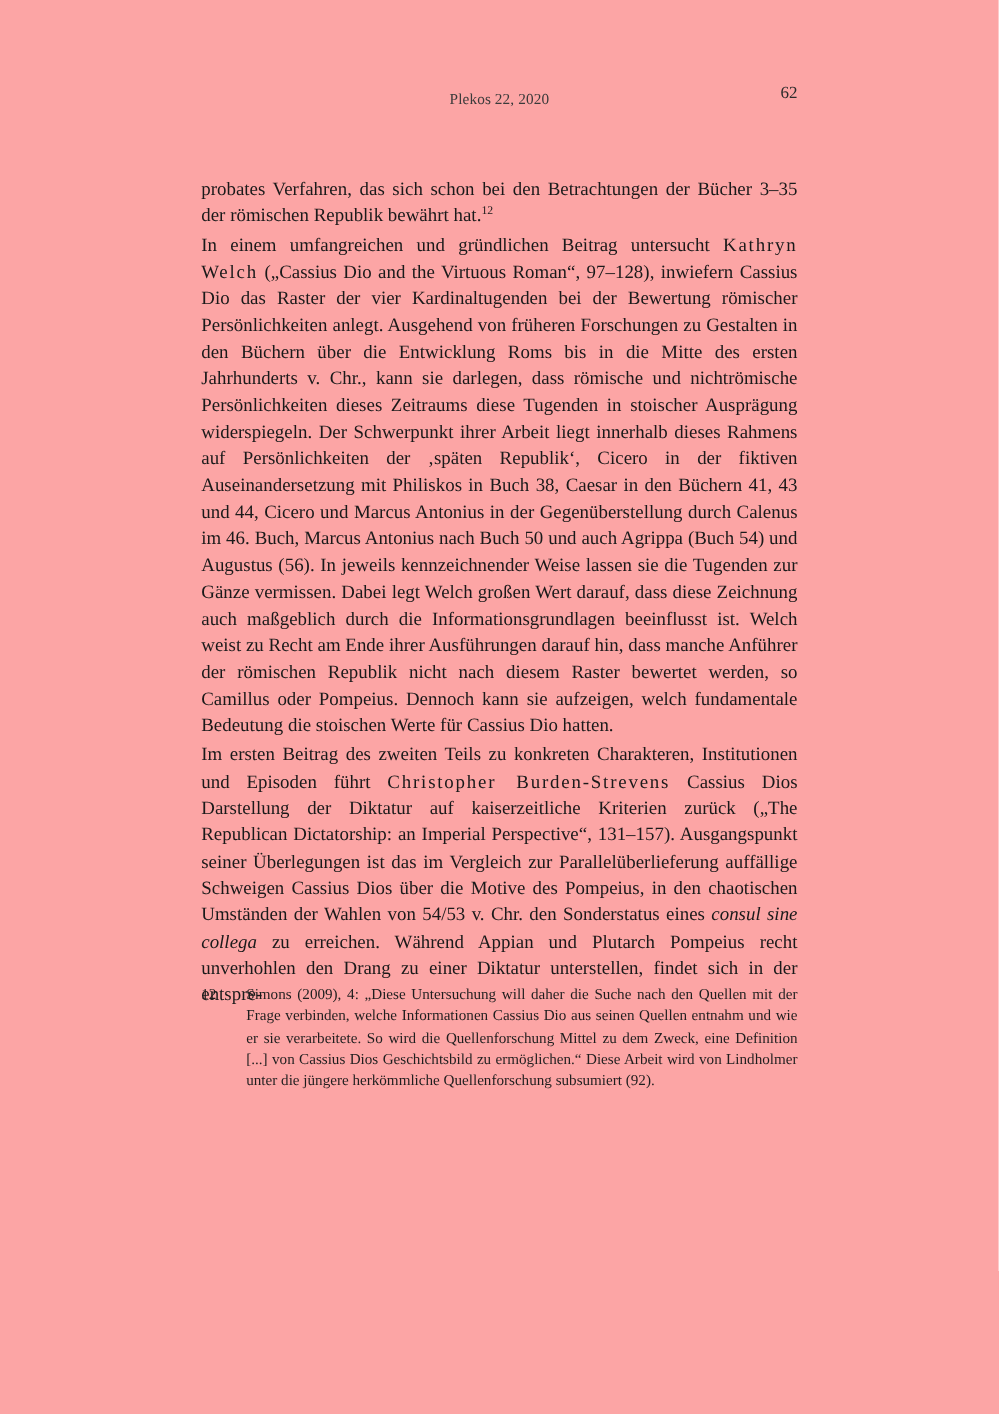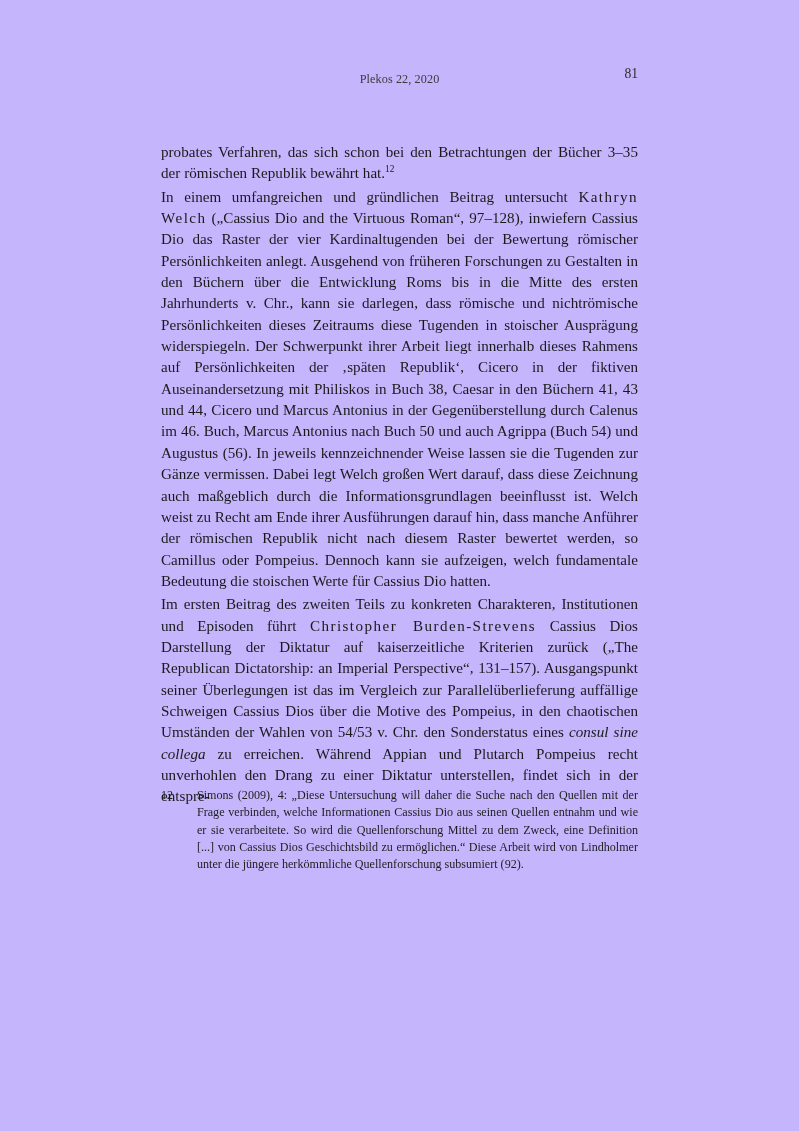--- a/index.html
+++ b/index.html
@@ -6,21 +6,21 @@
   html, body {
     margin: 0;
     padding: 0;
     background: #ffffff;
   }
   .page {
     position: relative;
     width: 799px;
     height: 1131px;
     margin: 0 auto;
-    background: #c4b5fd;
+    background: #fca5a5;
     color: #1a1a1a;
     font-family: "Liberation Serif", "DejaVu Serif", serif;
     overflow: hidden;
     -webkit-font-smoothing: antialiased;
   }
 
   
   .running-head {
     position: absolute;
     top: 72px;
@@ -108,21 +108,21 @@
 </style>
 </head>
 <body>
 
 <div class="page">
 
   <div class="running-head">
     <span class="rh-title">Plekos 22, 2020</span>
   </div>
 
-  <div class="folio">81</div>
+  <div class="folio">62</div>
 
   <div class="textblock">
     <div id="paragraphs-container">
         <p class="body"><span>probates Verfahren, das sich schon bei den Betrachtungen der Bücher 3–35 der römischen Republik bewährt hat.</span><sup class="fn-ref">12</sup></p>
         <p class="body"><span>In einem umfangreichen und gründlichen Beitrag untersucht </span><span class="spaced">Kathryn Welch</span><span> („Cassius Dio and the Virtuous Roman“, 97–128), inwiefern Cassius Dio das Raster der vier Kardinaltugenden bei der Bewertung römischer Persönlichkeiten anlegt. Ausgehend von früheren Forschungen zu Gestalten in den Büchern über die Entwicklung Roms bis in die Mitte des ersten Jahrhunderts v. Chr., kann sie darlegen, dass römische und nichtrömische Persönlichkeiten dieses Zeitraums diese Tugenden in stoischer Ausprägung widerspiegeln. Der Schwerpunkt ihrer Arbeit liegt innerhalb dieses Rahmens auf Persönlichkeiten der ‚späten Republik‘, Cicero in der fiktiven Auseinandersetzung mit Philiskos in Buch 38, Caesar in den Büchern 41, 43 und 44, Cicero und Marcus Antonius in der Gegenüberstellung durch Calenus im 46. Buch, Marcus Antonius nach Buch 50 und auch Agrippa (Buch 54) und Augustus (56). In jeweils kennzeichnender Weise lassen sie die Tugenden zur Gänze vermissen. Dabei legt Welch großen Wert darauf, dass diese Zeichnung auch maßgeblich durch die Informationsgrundlagen beeinflusst ist. Welch weist zu Recht am Ende ihrer Ausführungen darauf hin, dass manche Anführer der römischen Republik nicht nach diesem Raster bewertet werden, so Camillus oder Pompeius. Dennoch kann sie aufzeigen, welch fundamentale Bedeutung die stoischen Werte für Cassius Dio hatten.</span></p>
         <p class="body"><span>Im ersten Beitrag des zweiten Teils zu konkreten Charakteren, Institutionen und Episoden führt </span><span class="spaced">Christopher Burden-Strevens</span><span> Cassius Dios Darstellung der Diktatur auf kaiserzeitliche Kriterien zurück („The Republican Dictatorship: an Imperial Perspective“, 131–157). Ausgangspunkt seiner Überlegungen ist das im Vergleich zur Parallelüberlieferung auffällige Schweigen Cassius Dios über die Motive des Pompeius, in den chaotischen Umständen der Wahlen von 54/53 v. Chr. den Sonderstatus eines </span><em class="ital">consul sine collega</em><span> zu erreichen. Während Appian und Plutarch Pompeius recht unverhohlen den Drang zu einer Diktatur unterstellen, findet sich in der entspre-</span></p>
       </div>
   </div>
 
   <div class="footnotes">

